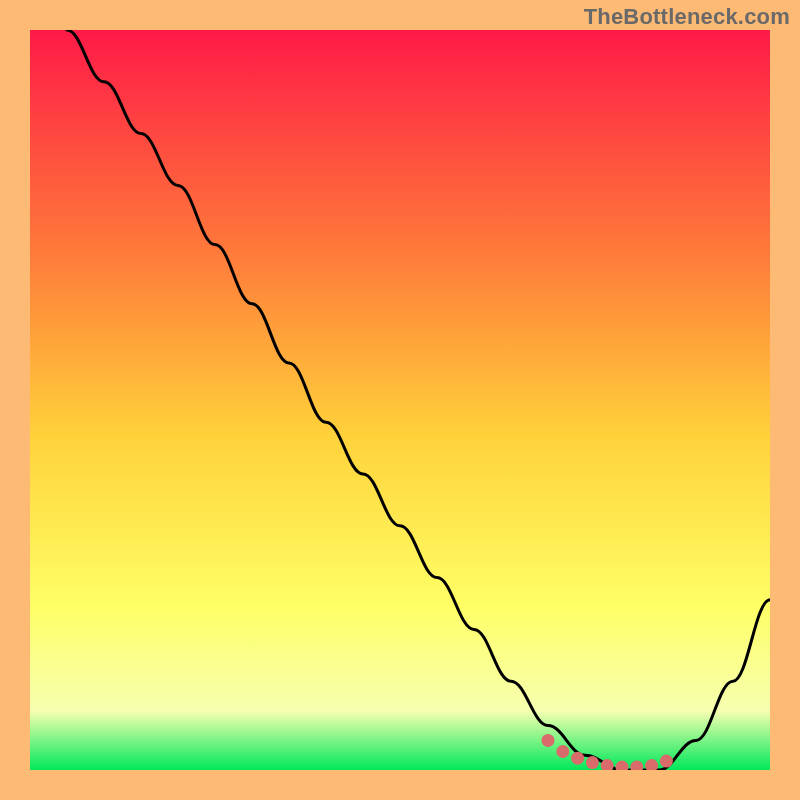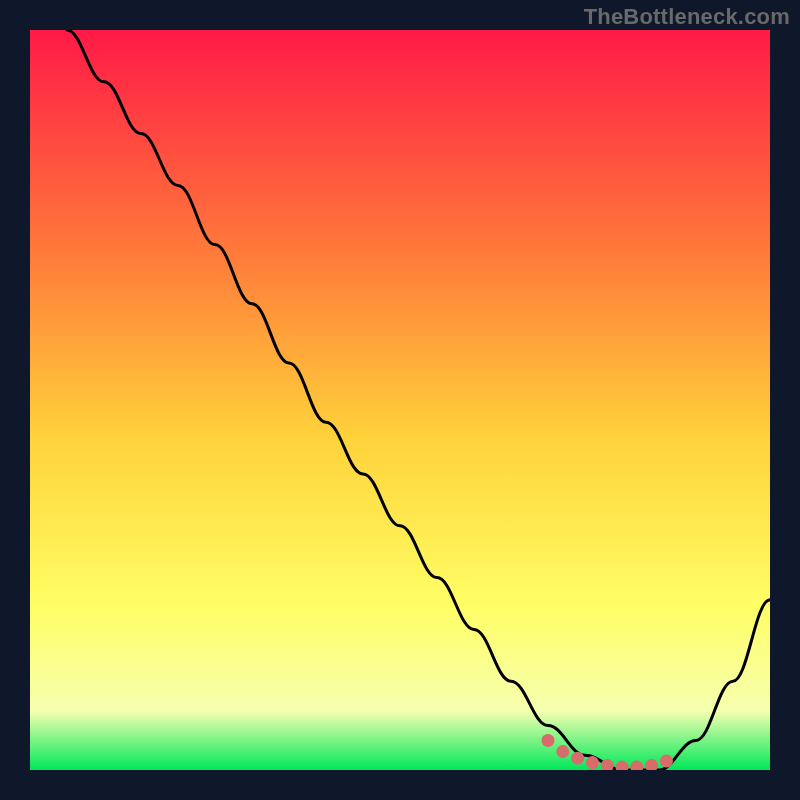--- a/index.html
+++ b/index.html
@@ -1,17 +1,17 @@
 <!DOCTYPE html>
 <html><head>
 <meta charset="utf-8">
 <style>
   * { margin: 0; padding: 0; box-sizing: border-box; }
   html, body { width: 800px; height: 800px; overflow: hidden; background: #000; }
-  .frame { position: relative; width: 800px; height: 800px; background: #0f172a; }
+  .frame { position: relative; width: 800px; height: 800px; background: #fdba74; }
   .watermark {
     position: absolute;
     top: 4px;
     right: 10px;
     font-family: Arial, Helvetica, sans-serif;
     font-size: 22px;
     font-weight: 600;
     color: #696969;
     letter-spacing: 0.2px;
   }

